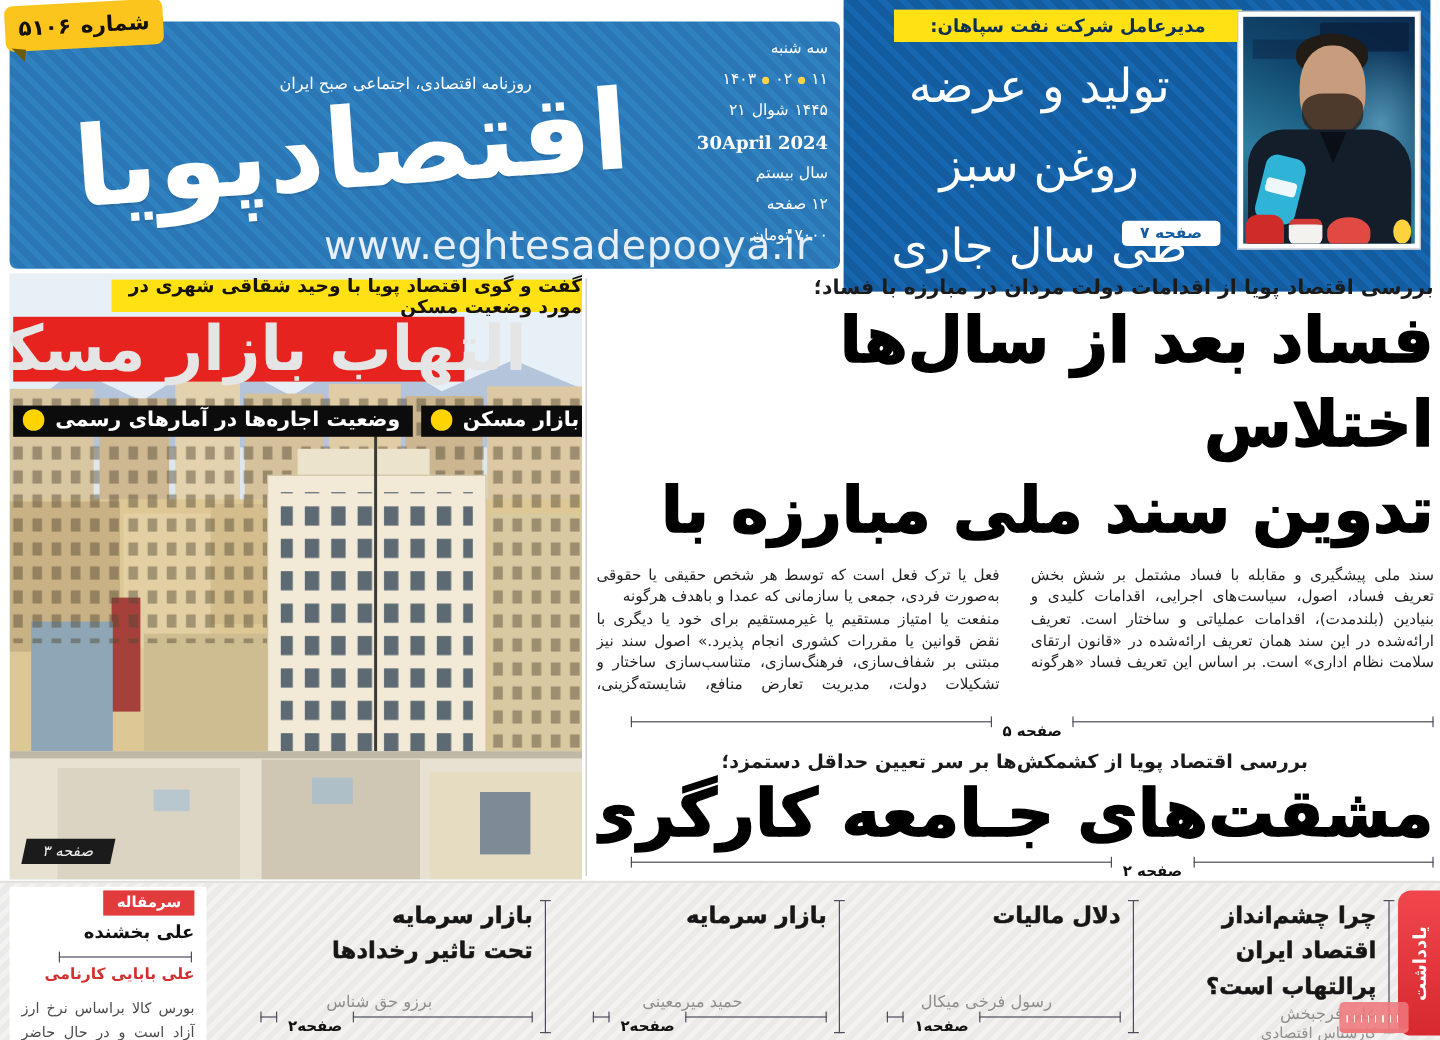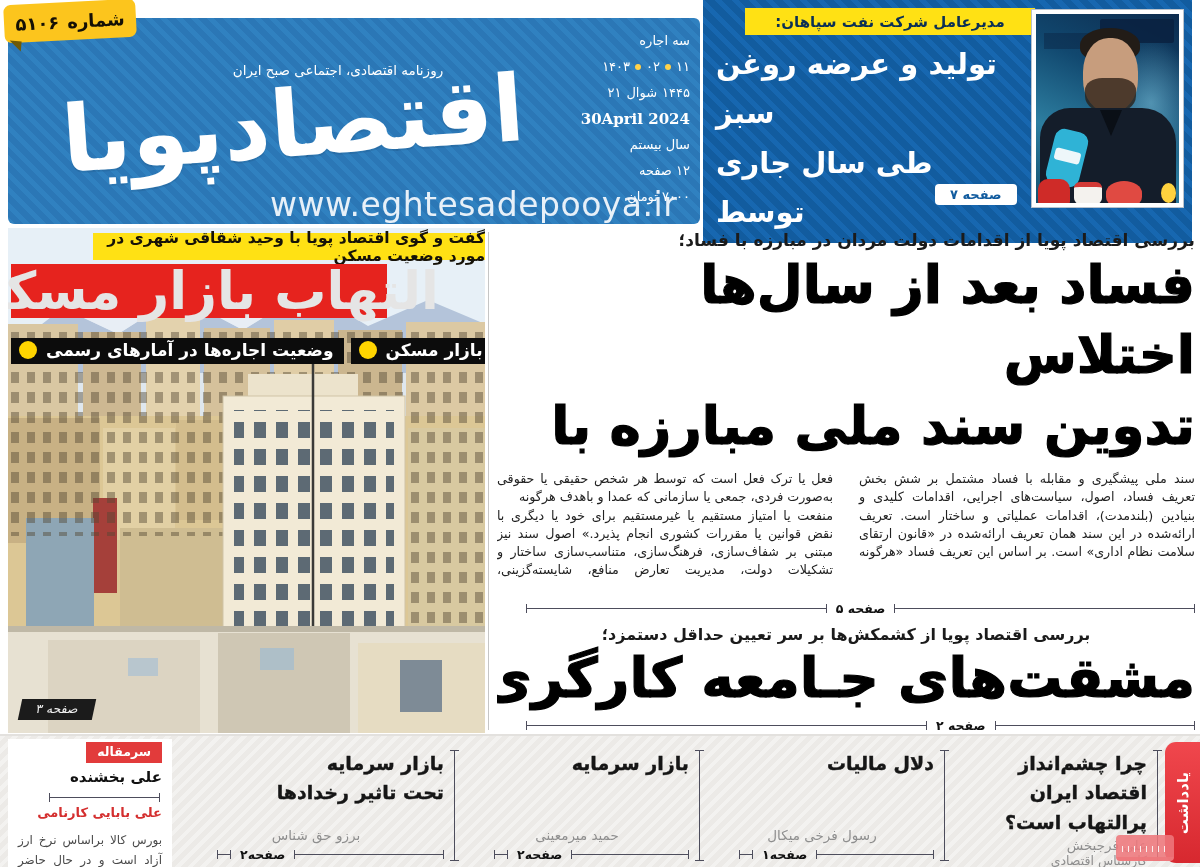--- a/index.html
+++ b/index.html
@@ -30,21 +30,21 @@
   .m-site { position:absolute; left:262px; bottom:0px; direction:ltr;
     font-size:33px; color:#e7f0f8; letter-spacing:.5px; }
 
   
   .topstory { position:absolute; left:703px; top:0; width:489px; height:243px;
     background:repeating-linear-gradient(45deg,#1767b0 0 5px,#125c9f 5px 12px); }
   .ts-kicker { position:absolute; left:42px; top:8px; width:290px; height:27px;
     background:#ffe114; color:#0b2f55; font-weight:bold; font-size:15px;
     display:flex; align-items:center; justify-content:center; direction:rtl; }
   .ts-headline { position:absolute; right:176px; top:40px; width:300px; direction:rtl;
-    text-align:left; color:#ffffff; font-weight:bold; font-size:29px; line-height:1.7; }
+    text-align:center; color:#ffffff; font-weight:normal; font-size:39px; line-height:1.7; }
   .ts-page { position:absolute; left:232px; top:184px; background:#ffffff; color:#125c9f;
     font-size:13px; font-weight:bold; padding:3px 15px; border-radius:4px; direction:rtl; }
   .ts-photo { position:absolute; right:8px; top:9px; width:153px; height:199px;
     background:#fff; border:1px solid #b9c2cc; padding:4px; }
   .portrait { position:relative; width:100%; height:100%; overflow:hidden;
     background:linear-gradient(205deg,#0c2b4e 0%,#11486f 35%,#2d7ea0 68%,#15506e 100%); }
   .p-glow { position:absolute; right:-18px; top:24px; width:92px; height:130px;
     background:radial-gradient(ellipse at center, rgba(130,200,225,.55), transparent 70%); }
   .p-sign { position:absolute; top:5px; right:5px; width:74px; height:24px; background:#0a2140; opacity:.85;
     border-radius:2px; box-shadow:-60px 10px 0 -4px rgba(10,33,64,.5); }
@@ -91,21 +91,21 @@
 
   .v-divider { position:absolute; left:488px; top:232px; width:1px; height:498px; background:#c6c6c6; }
 
   
   .lead { position:absolute; left:497px; top:230px; width:698px; height:504px; direction:rtl; overflow:hidden; }
   .lead-kicker { font-size:17px; font-weight:bold; color:#1b1b1b; text-align:right; }
   .lead-headline { font-size:53px; font-weight:bold; color:#000; text-align:right; line-height:1.33;
     letter-spacing:-1px; -webkit-text-stroke:1.2px #000; }
   .lead-body { margin-top:9px; height:124px; overflow:hidden; columns:2; column-gap:26px;
     text-align:justify; font-size:12.7px; line-height:1.42; color:#222; }
-  .pageline { display:flex; align-items:center; direction:ltr;padding-left:29px; }
+  .pageline { display:flex; direction:ltr;padding-left:29px; }
   .pl-seg { position:relative; height:1px; background:#4d4d5c; flex:1; }
   .pl-seg::before, .pl-seg::after { content:""; position:absolute; top:-4px; width:1px; height:9px; background:#4d4d5c; }
   .pl-seg::before { left:0; } .pl-seg::after { right:0; }
   .pl-stub { flex:0 0 14px; }
   .pl-label { padding:0 9px; font-size:12.5px; font-weight:bold; color:#111; white-space:nowrap; direction:rtl; }
   .lead .pageline { margin-top:7px; }
   .labor-kicker { text-align:center; font-weight:bold; font-size:16px; color:#1b1b1b; margin-top:9px; }
   .labor-headline { text-align:center; font-size:55px; font-weight:bold; color:#000; line-height:1.18;
     letter-spacing:-1px; -webkit-text-stroke:1.2px #000; margin-top:2px; white-space:nowrap; }
   .vbeam { width:1px; background:#4d4d5c; position:relative; align-self:stretch; }
@@ -152,21 +152,21 @@
 
   <header>
     <div class="issue-tag">
       <span>شماره</span>
       <span>۵۱۰۶</span>
     </div>
     <div class="masthead-blue">
       <div class="m-tagline">روزنامه اقتصادی، اجتماعی صبح ایران</div>
       <div class="m-logo">اقتصادپویا</div>
       <div class="m-dates">
-        <div>سه اجاره</div>
+        <div>سه شنبه</div>
         <div class="date-row">
           <span>۱۴۰۳</span>
           <span class="dot-sep"></span>
           <span>۰۲</span>
           <span class="dot-sep"></span>
           <span>۱۱</span>
         </div>
         <div class="date-row">
           <span>۲۱</span>
           <span>شوال</span>

